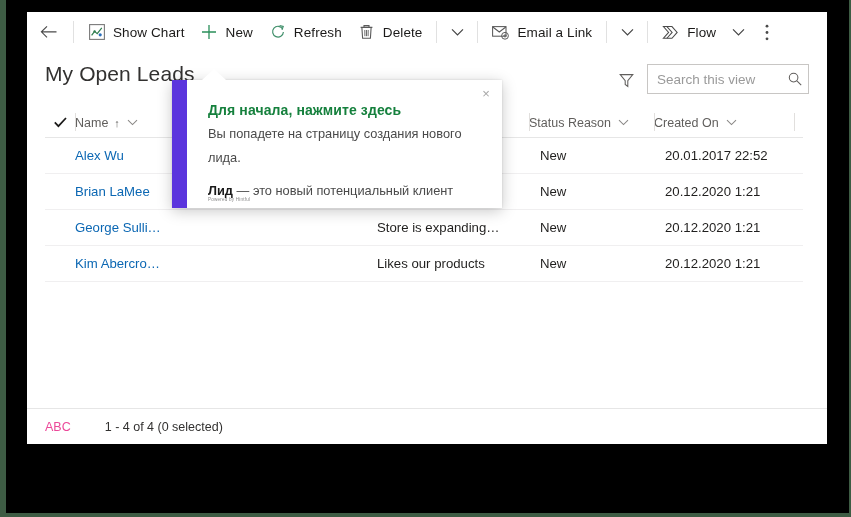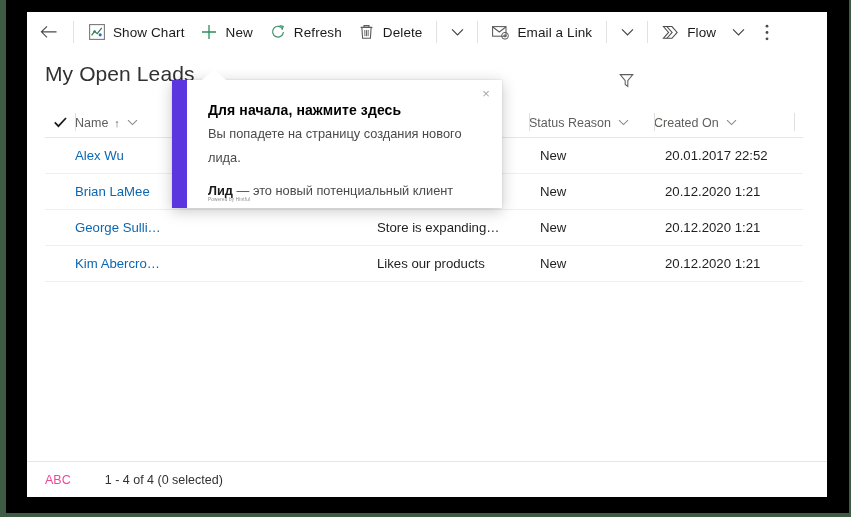--- a/index.html
+++ b/index.html
@@ -22,21 +22,21 @@
     position: absolute;
     left: 6px; top: 0px;
     width: 843px; height: 513px;
     background: #000000;
   }
 
   
   #app {
     position: absolute;
     left: 21px; top: 12px;
-    width: 800px; height: 485px;
+    width: 800px; height: 432px;
     background: #ffffff;
     overflow: hidden;
   }
 
   
   #commandbar {
     position: absolute;
     left: 0; top: 0;
     width: 800px; height: 40px;
     background: #ffffff;
@@ -258,21 +258,21 @@
     line-height: 1;
   }
   #coach-body {
     position: absolute;
     left: 36px; top: 22px;
     width: 278px;
   }
   #coach-title {
     font-size: 14px;
     font-weight: bold;
-    color: #000000;
+    color: #15803d;
     margin-bottom: 4px;
     letter-spacing: 0.1px;
   }
   #coach-sub {
     font-size: 12.8px;
     color: #4a4a4a;
     line-height: 24px;
   }
   #coach-note {
     margin-top: 13px;
@@ -409,20 +409,29 @@
 
       <div id="viewheader">
         <div id="viewtitle">My Open Leads</div>
 
         <div id="filter-icon-wrap">
           <svg width="15" height="15" viewBox="0 0 15 15">
             <path d="M1.2 1.6 L13.8 1.6 L8.8 7.6 L8.8 13.4 L6.2 11.4 L6.2 7.6 Z" fill="none" stroke="#605e5c" stroke-width="1.05"></path>
           </svg>
         </div>
 
+        <div id="searchbox">
+          <input type="text" id="search-input" placeholder="Search this view" style="">
+          <span id="search-icon-wrap">
+            <svg width="14" height="14" viewBox="0 0 14 14">
+              <circle cx="5.6" cy="5.6" r="4.3" fill="none" stroke="#605e5c" stroke-width="1.05"></circle>
+              <path d="M8.9 8.9 L13.2 13.2" stroke="#605e5c" stroke-width="1.05"></path>
+            </svg>
+          </span>
+        </div>
       </div>
 
       <div id="grid">
 
         <div id="headrow">
           <div id="checkcol">
             <svg width="13" height="11" viewBox="0 0 13 11">
               <path d="M0.8 5.4 L4.4 9.2 L12.0 1.0" fill="none" stroke="#1b1a19" stroke-width="1.7"></path>
             </svg>
           </div>

